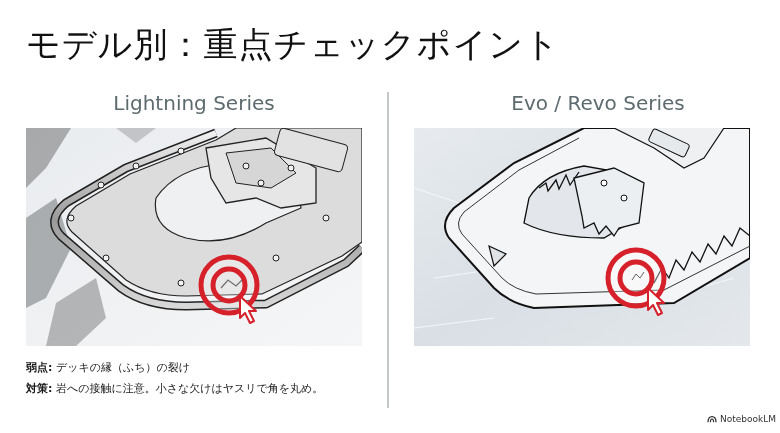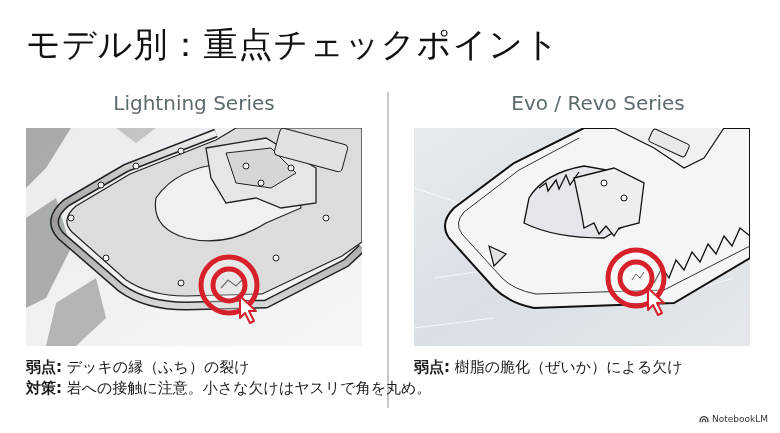--- a/index.html
+++ b/index.html
@@ -25,29 +25,29 @@
     .series-heading.right { left: 430px; width: 336px; }
 
     .illustration {
       position: absolute; top: 128px; height: 218px; overflow: hidden;
     }
     .illustration.left { left: 26px; width: 336px; }
     .illustration.right { left: 414px; width: 336px; }
     .illustration svg { width: 100%; height: 100%; display: block; }
 
     .notes {
-      position: absolute; top: 357px; font-size: 15px; line-height: 21px; color: #1a1a1a;
+      position: absolute; top: 357px; font-size: 11px; line-height: 21px; color: #1a1a1a;
       white-space: nowrap;
     }
     .notes.left { left: 26px; }
     .notes.right { left: 414px; }
     .notes .label { font-weight: bold; }
 
     .brand {
-      position: absolute; right: 12px; top: 414px; font-size: 9px; color: #333;
+      position: absolute; right: 4px; top: 414px; font-size: 9px; color: #333;
       display: flex; align-items: center; gap: 3px; white-space: nowrap;
     }
     .brand .logo { width: 10px; height: 8px; }
   </style>
 </head>
 <body>
 
 <h1 class="title">モデル別：重点チェックポイント</h1>
 
 <div class="divider"></div>
@@ -167,23 +167,20 @@
       <g>
         <circle cx="222" cy="150" r="28" fill="rgba(255,255,255,0.35)" stroke="#d6202a" stroke-width="5"></circle>
         <circle cx="222" cy="150" r="16" fill="none" stroke="#d6202a" stroke-width="5"></circle>
       </g>
 
       <path d="M234 160 L234 182 L239 177 L244 187 L248 185 L243 175 L250 175 Z" fill="#ffffff" stroke="#d6202a" stroke-width="2" stroke-linejoin="round"></path>
     </svg>
   </div>
 
   <div class="notes right">
-    <div>
-      <span class="label">弱点:</span><span> 樹脂の脆化（ぜいか）による欠け</span>
-    </div>
   </div>
 </section>
 
 <div class="brand">
   <svg class="logo" viewBox="0 0 12 10">
     <path d="M1 9 Q1 2 6 2 Q11 2 11 9" fill="none" stroke="#333" stroke-width="1.6"></path>
     <path d="M4 9 Q4 5 6 5 Q8 5 8 9" fill="none" stroke="#333" stroke-width="1.4"></path>
   </svg>
   <span>NotebookLM</span>
 </div>

